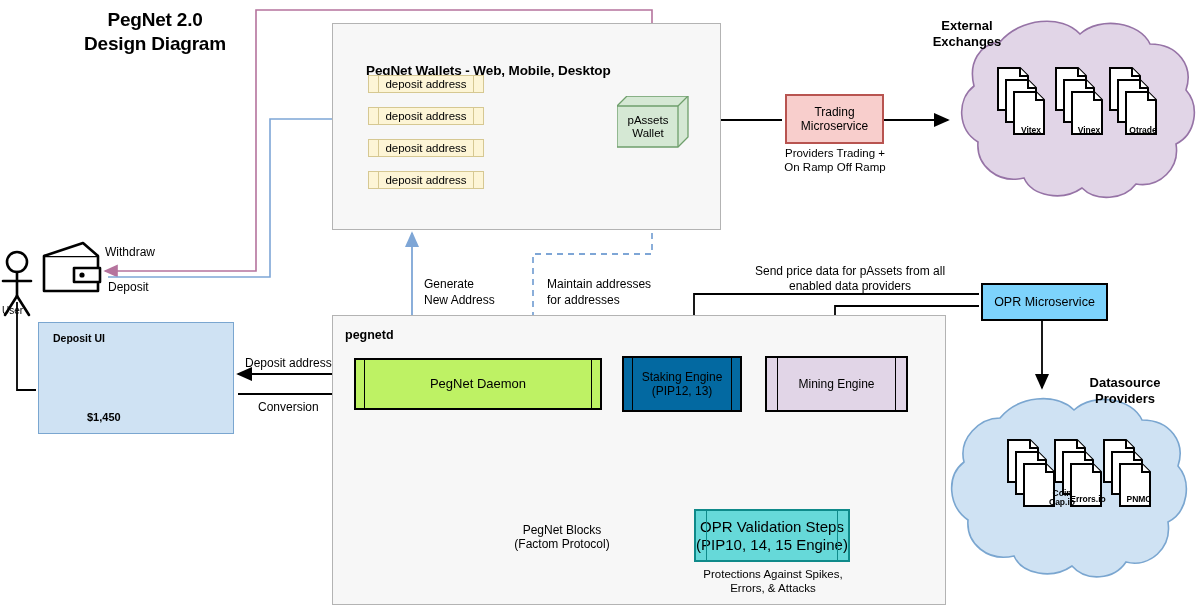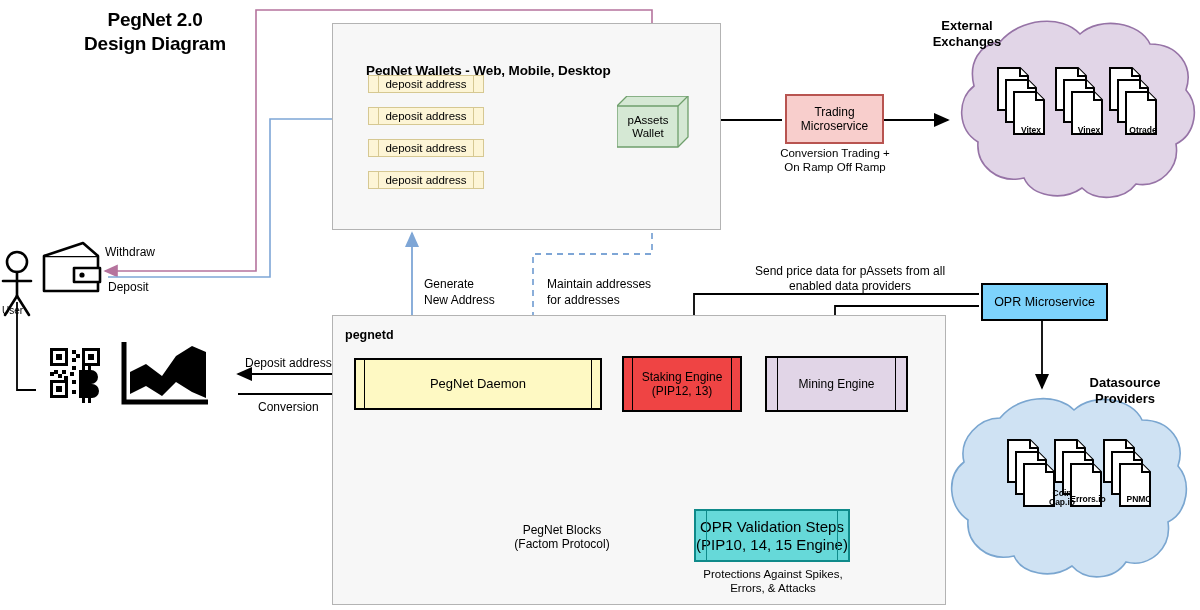--- a/index.html
+++ b/index.html
@@ -317,21 +317,21 @@
     </div>
   </div>
 
   <div class="box" style="left:785px;top:94px;width:99px;height:50px;background:#f8cecc;border:2px solid #b85450;font-size:12px;">
     <div>
       <div>Trading</div>
       <div>Microservice</div>
     </div>
   </div>
   <div class="cap" style="left:765px;top:146px;width:140px;">
-    <div>Conversion Trading +</div>
+    <div>Providers Trading +</div>
     <div>On Ramp Off Ramp</div>
   </div>
 
   <div class="cloudttl" style="left:912px;top:18px;width:110px;">
     <div>External</div>
     <div>Exchanges</div>
   </div>
   <div class="doclbl" style="left:1014px;top:126px;width:34px;">Vitex</div>
   <div class="doclbl" style="left:1072px;top:126px;width:34px;text-decoration:underline;">Vinex</div>
   <div class="doclbl" style="left:1124px;top:126px;width:38px;">Qtrade</div>
@@ -344,20 +344,24 @@
     <div>Coin</div>
     <div>Cap.io</div>
   </div>
   <div class="doclbl" style="left:1066px;top:495px;width:44px;">Errors.io</div>
   <div class="doclbl" style="left:1118px;top:495px;width:42px;">PNMC</div>
 
   <div class="usrlbl">User</div>
   <div class="lbl" style="left:105px;top:245px;">Withdraw</div>
   <div class="lbl" style="left:108px;top:280px;">Deposit</div>
 
+  <div class="depositui">
+    <div class="t">Deposit UI</div>
+    <div class="amt">$1,450</div>
+  </div>
 
   <div class="lbl" style="left:245px;top:356px;">Deposit address</div>
   <div class="lbl" style="left:258px;top:400px;">Conversion</div>
   <div class="lbl" style="left:424px;top:277px;line-height:1.3;">
     <div>Generate</div>
     <div>New Address</div>
   </div>
   <div class="lbl" style="left:547px;top:277px;line-height:1.3;">
     <div>Maintain addresses</div>
     <div>for addresses</div>
@@ -372,27 +376,27 @@
   </div>
   <div class="lbl" style="left:848px;top:526px;line-height:1.3;">
     <div>Latest rates</div>
     <div>of pAssets</div>
   </div>
 
   <div class="pegnetd">
     <div class="tag">pegnetd</div>
   </div>
 
-  <div class="box" style="left:354px;top:358px;width:248px;height:52px;background:#fef9c3;border:2px solid #000;font-size:13px;">
+  <div class="box" style="left:354px;top:358px;width:248px;height:52px;background:#bef264;border:2px solid #000;font-size:13px;">
     <span class="vbar" style="left:8px;border-left:1.5px solid #000;"></span>
     <span class="vbar" style="right:8px;border-left:1.5px solid #000;"></span>
     <span>PegNet Daemon</span>
   </div>
 
-  <div class="box" style="left:622px;top:356px;width:120px;height:56px;background:#ef4444;border:2px solid #000;font-size:12px;">
+  <div class="box" style="left:622px;top:356px;width:120px;height:56px;background:#0369a1;border:2px solid #000;font-size:12px;">
     <span class="vbar" style="left:8px;border-left:1.5px solid #000;"></span>
     <span class="vbar" style="right:8px;border-left:1.5px solid #000;"></span>
     <div>
       <div>Staking Engine</div>
       <div>(PIP12, 13)</div>
     </div>
   </div>
 
   <div class="box" style="left:765px;top:356px;width:143px;height:56px;background:#e1d5e7;border:2px solid #000;font-size:12px;">
     <span class="vbar" style="left:10px;border-left:1.5px solid #000;"></span>

